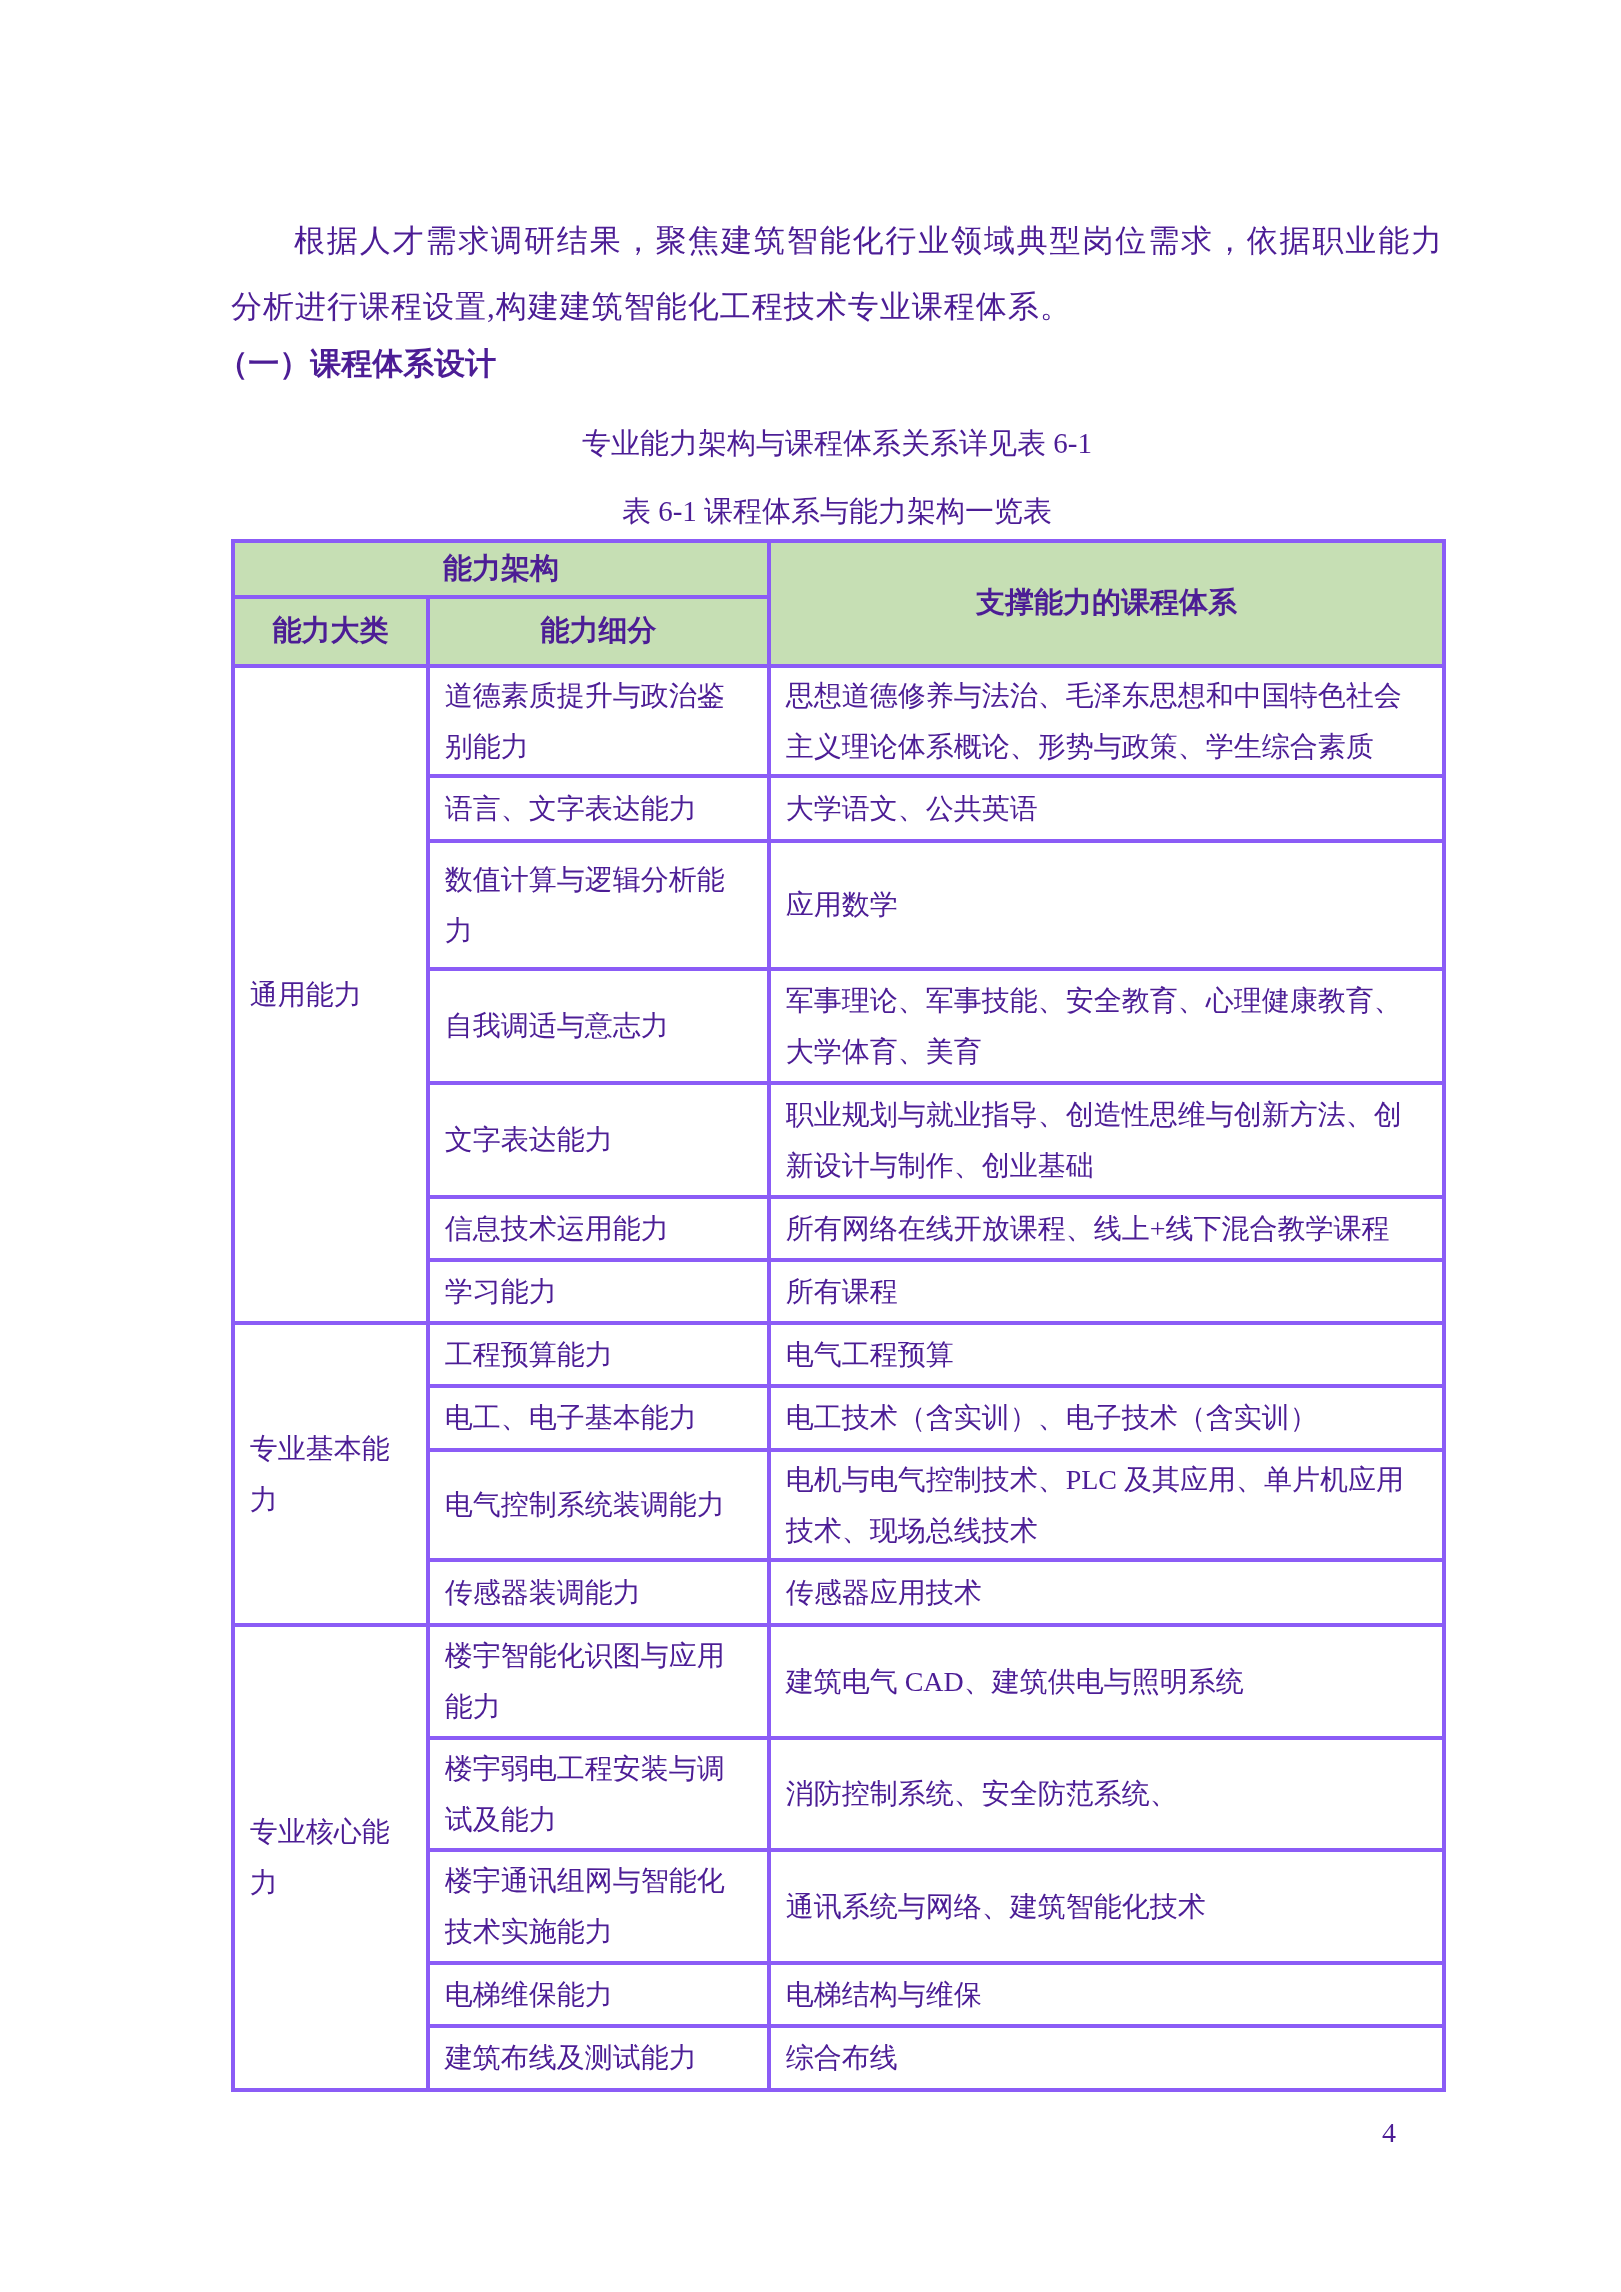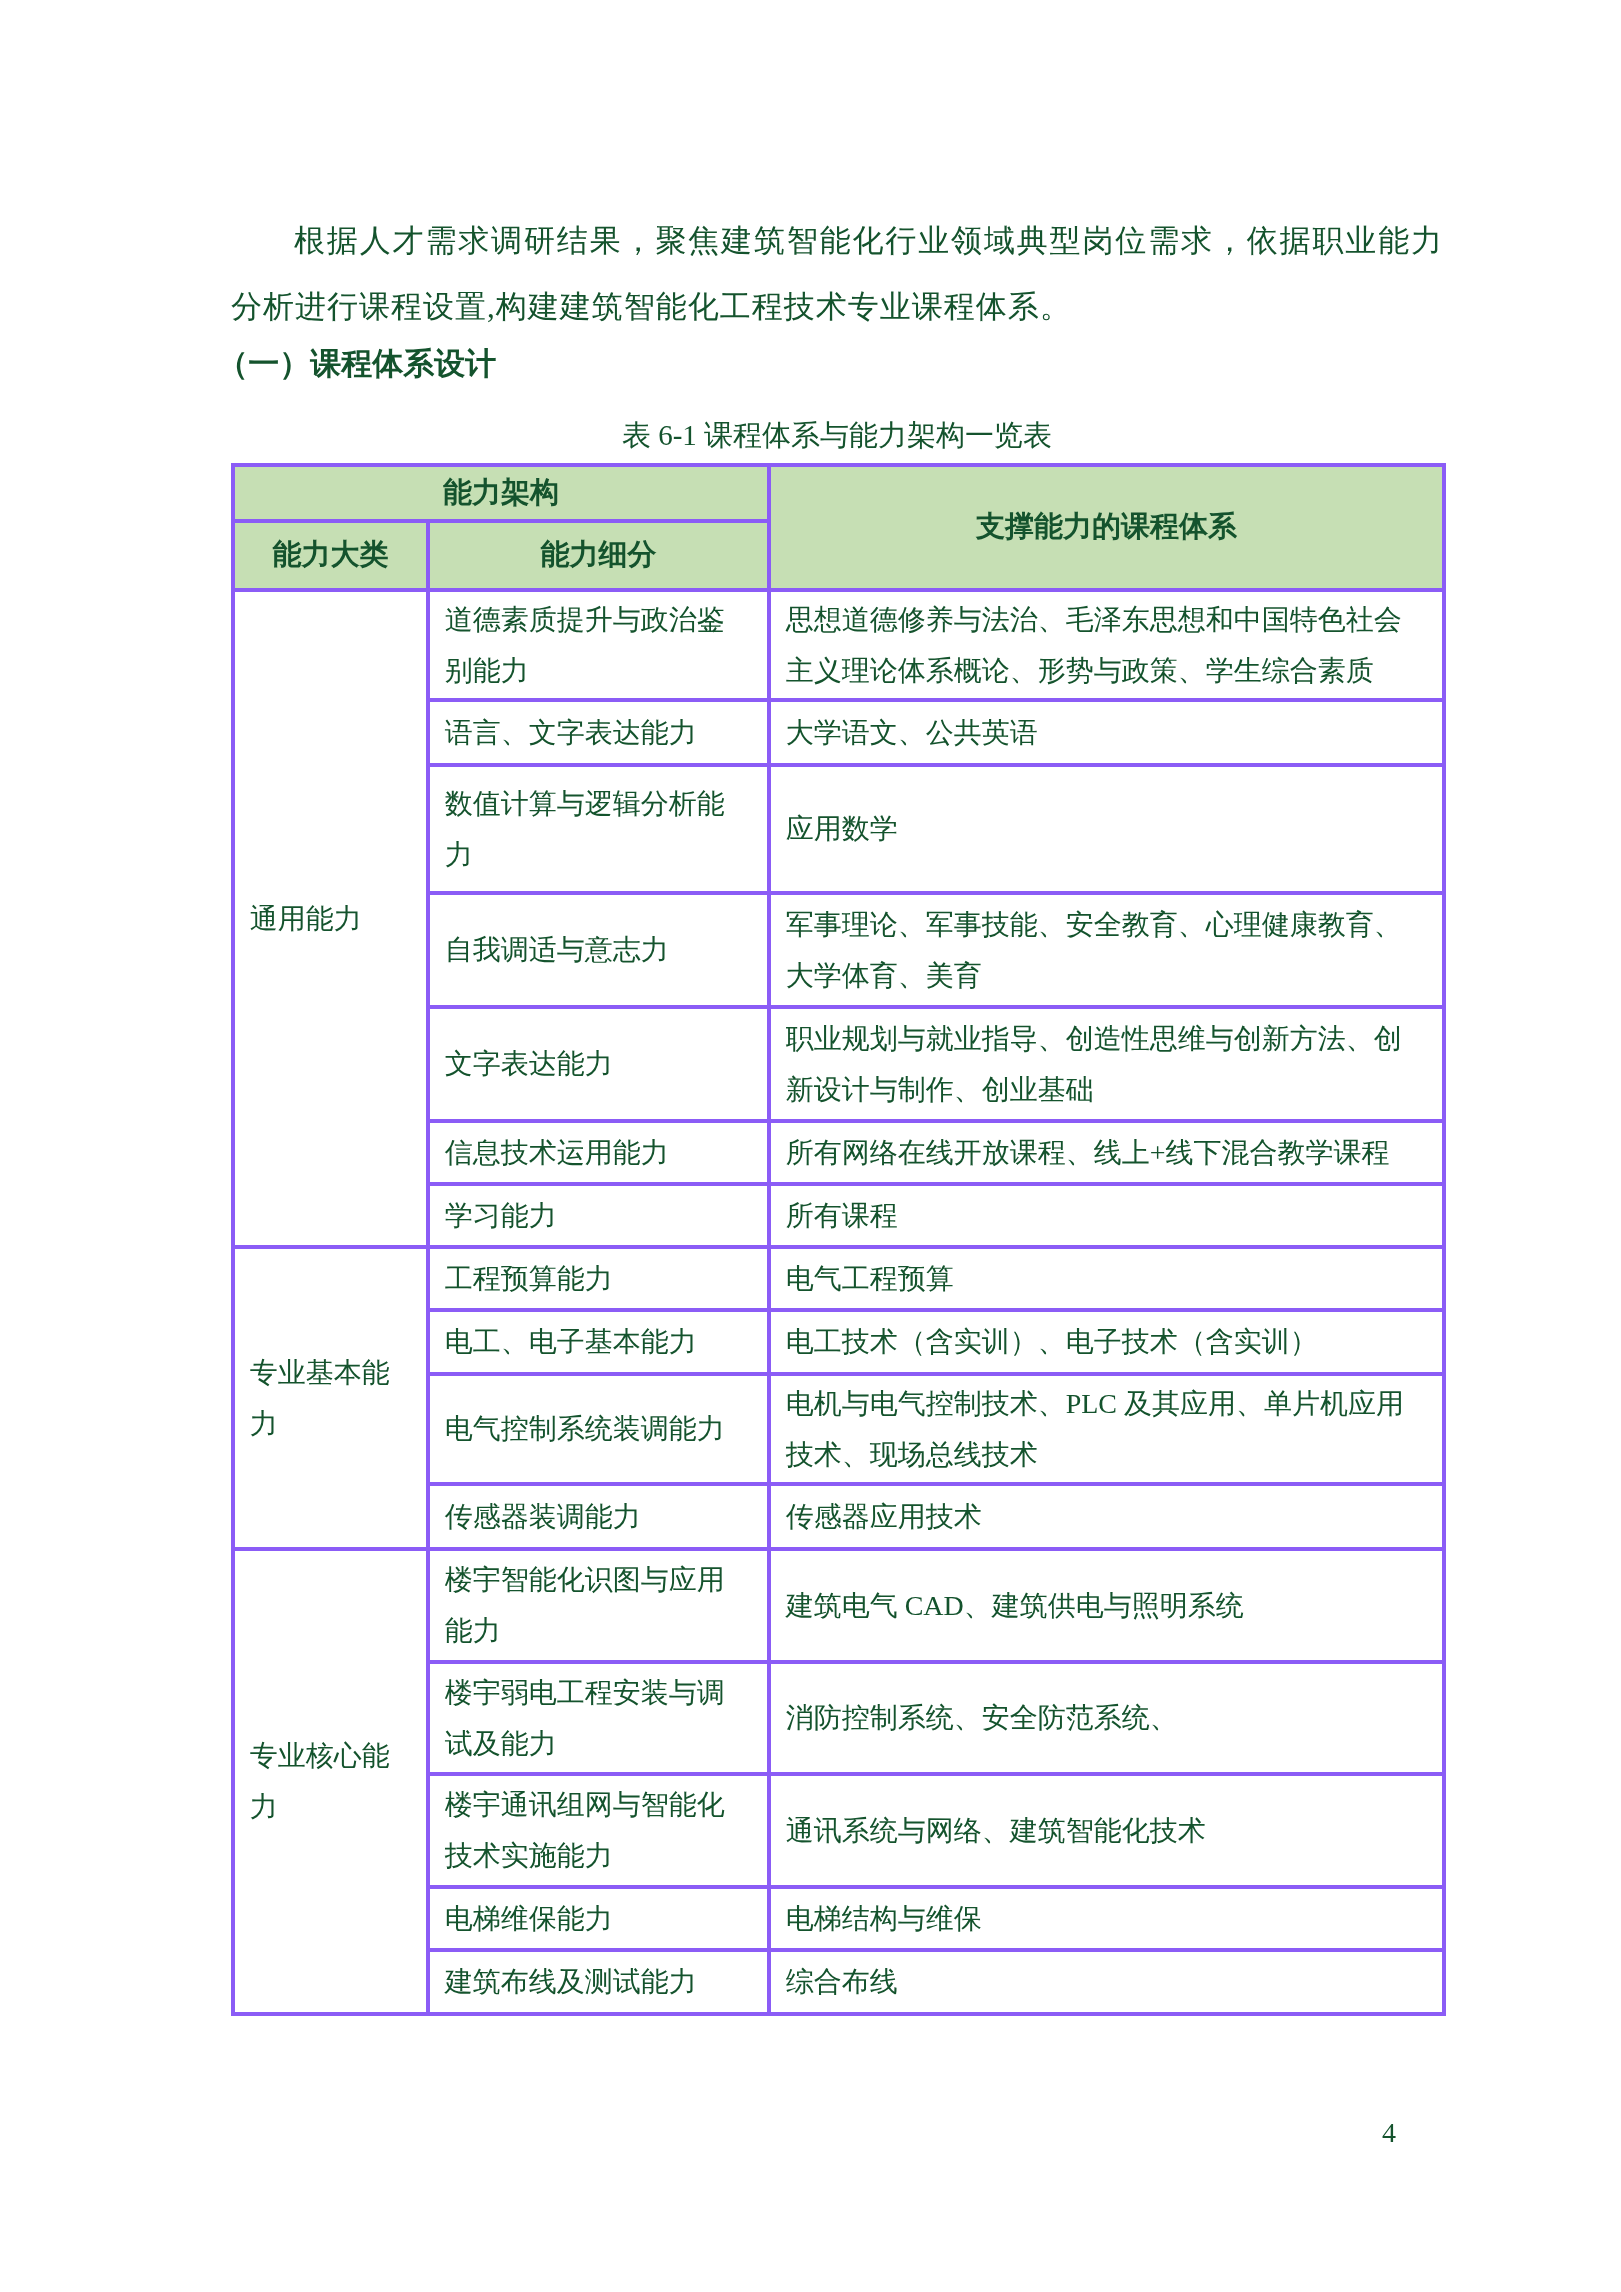--- a/index.html
+++ b/index.html
@@ -4,21 +4,21 @@
 <style>
   html,body{margin:0;padding:0;background:#e8e8e8;}
   .page{
     position:relative;
     width:1621px;height:2293px;
     background:#ffffff;
     box-sizing:border-box;
     padding:208px 178px 0 231px;
     overflow:hidden;
     font-family:"Liberation Serif","DejaVu Serif",serif;
-    color:#14532d;
+    color:#4c1d95;
   }
   .intro{
     font-size:31px;
     line-height:66px;
     letter-spacing:1px;
     text-indent:63px;
     margin:0;
     text-align:justify;
   }
   .heading{
@@ -81,20 +81,21 @@
 </style>
 </head>
 <body>
 
 <div class="page">
 
   <p class="intro">根据人才需求调研结果，聚焦建筑智能化行业领域典型岗位需求，依据职业能力分析进行课程设置,构建建筑智能化工程技术专业课程体系。</p>
 
   <div class="heading">（一）课程体系设计</div>
 
+  <div class="centerline">专业能力架构与课程体系关系详见表 6-1</div>
 
   <div class="caption">表 6-1 课程体系与能力架构一览表</div>
 
   <table class="cap">
     <colgroup>
       <col style="width:195px">
       <col style="width:341px">
       <col style="width:675px">
     </colgroup>
     <thead>

